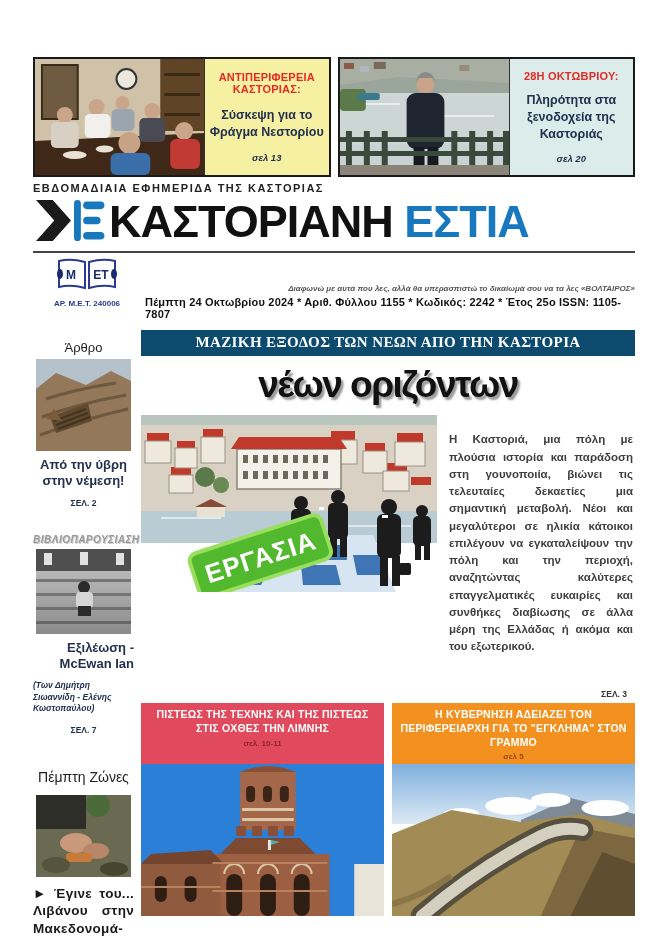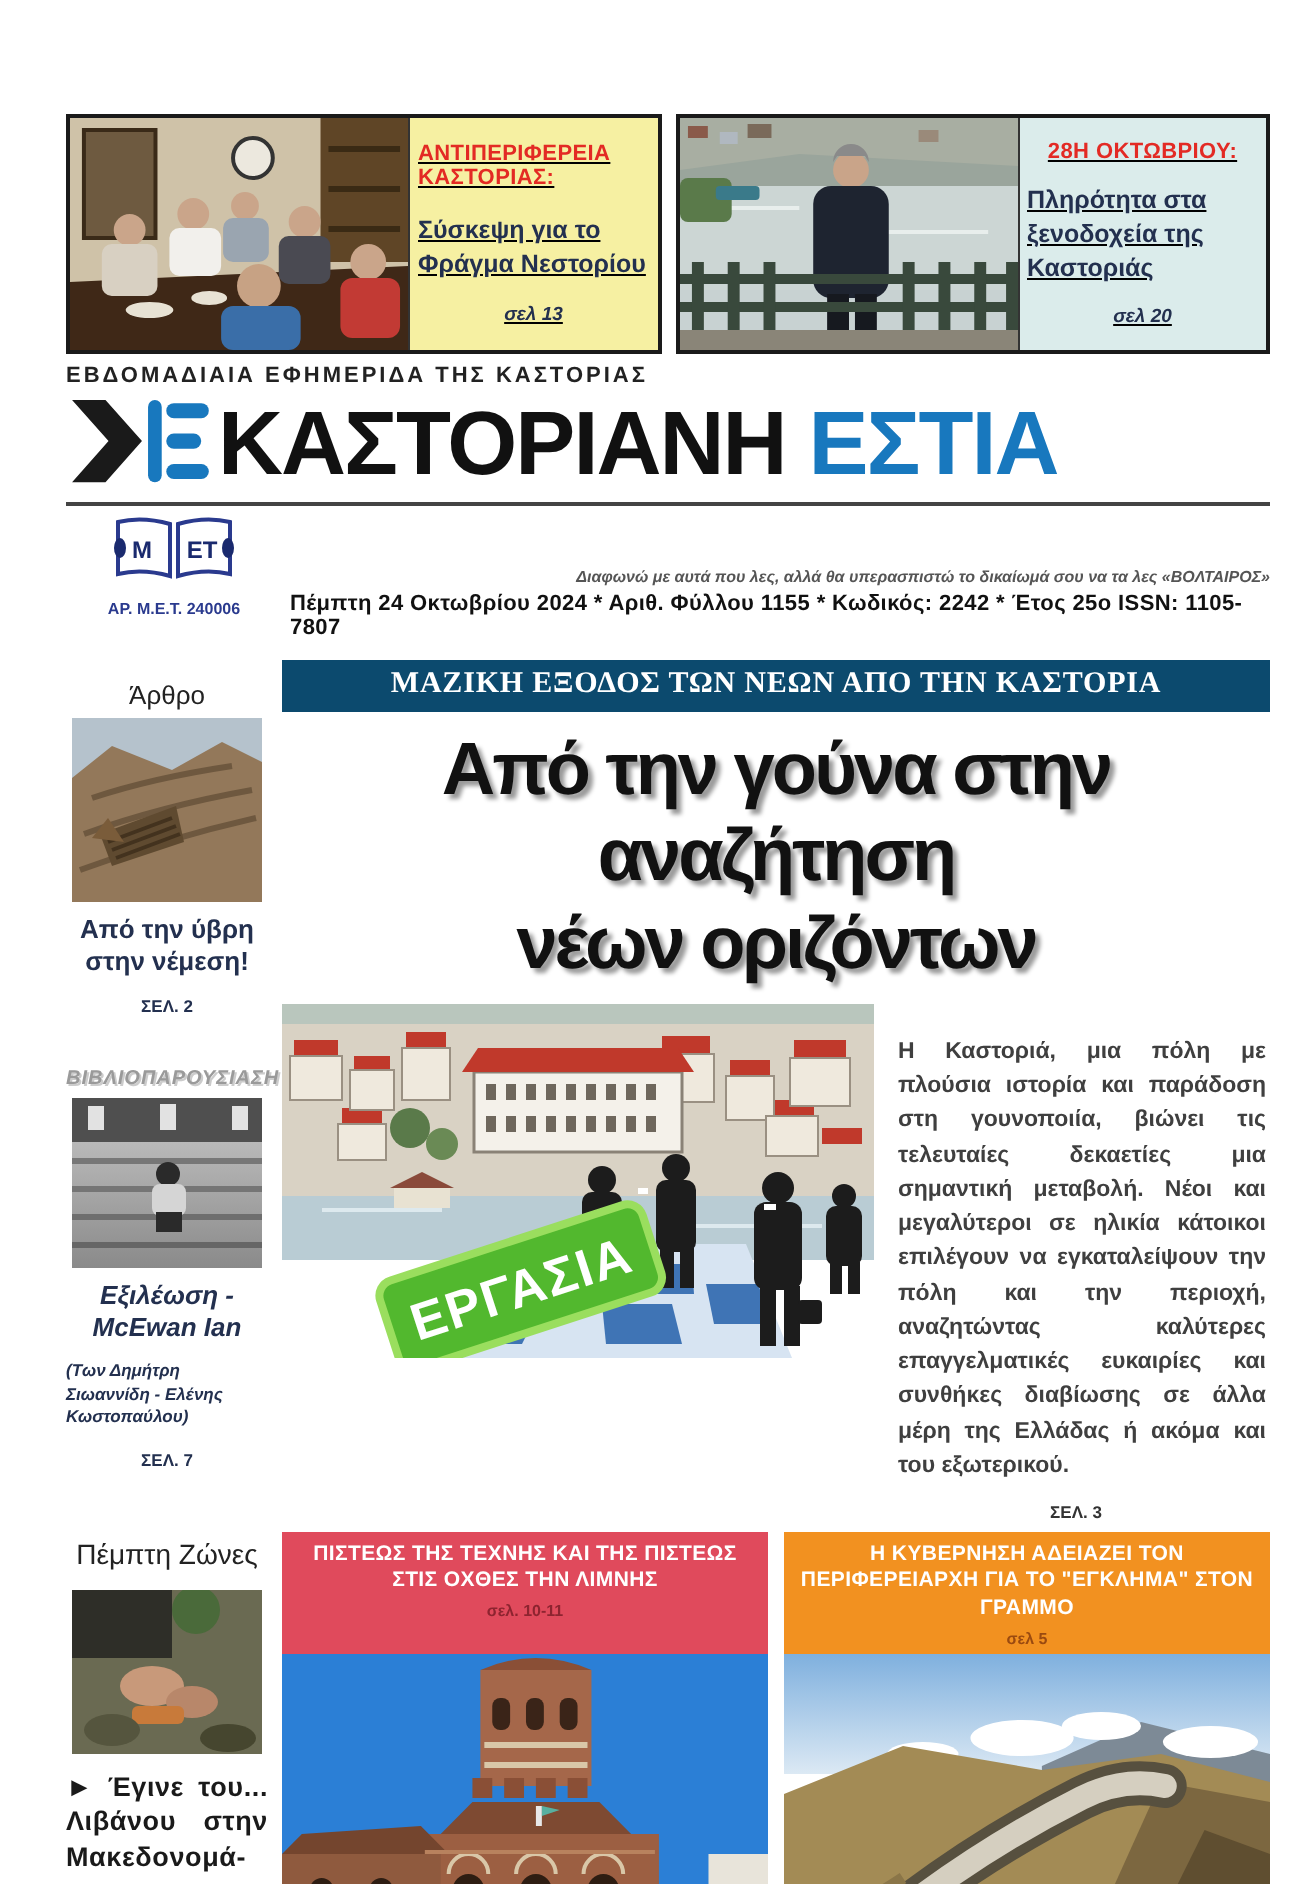--- a/index.html
+++ b/index.html
@@ -4,21 +4,21 @@
 <style>
   * { margin:0; padding:0; box-sizing:border-box; }
   body { background:#e9e9e9; font-family:"Liberation Sans", sans-serif; }
   .page { position:relative; width:656px; height:942px; margin:0 auto; background:#fff; overflow:hidden; padding:57px 21px 0 33px; }
 
   
   .teasers { display:flex; gap:7px; }
   .teaser { flex:1; height:120px; border:2px solid #1a1a1a; display:flex; overflow:hidden; }
   .teaser-photo { width:170px; height:100%; flex:none; border-right:1px solid #333; }
   .teaser-photo svg { display:block; width:100%; height:100%; }
-  .teaser-body { flex:1; display:flex; flex-direction:column; justify-content:space-around; align-items:center; text-align:left; padding:6px 4px;text-decoration:underline; }
+  .teaser-body { flex:1; display:flex; flex-direction:column; justify-content:space-around; align-items:center; text-align:center; padding:6px 4px; }
   .teaser.yellow { background:#f6f0a2; }
   .teaser.cyan { background:#dbeceb; }
   .kicker { color:#e32a24; font-weight:bold; font-size:11px; letter-spacing:.2px; }
   .teaser-title { color:#23304f; font-weight:bold; font-size:12.5px; line-height:1.35; }
   .teaser-ref { color:#23304f; font-style:italic; font-weight:bold; font-size:9.5px; }
 
   
   .tagline { margin-top:5px; font-size:11px; font-weight:bold; letter-spacing:1.5px; color:#222; }
   .masthead { display:flex; align-items:center; margin-top:2px; border-bottom:2px solid #444; padding-bottom:3px; }
   .mast-logo { width:76px; height:50px; flex:none; }
@@ -38,33 +38,33 @@
   .sidebar { width:101px; flex:none; margin-right:7px; padding-top:10px; }
   .main { flex:1; }
 
   
   .sb-heading { text-align:center; font-size:13px; color:#222; margin-bottom:4px; }
   .sb-photo { width:95px; height:92px; margin:0 auto; }
   .sb-photo svg { display:block; width:100%; height:100%; }
   .sb-title { text-align:center; font-weight:bold; font-size:13px; color:#23304f; margin-top:6px; line-height:1.2; }
   .sb-ref { text-align:center; font-size:8.5px; font-weight:bold; color:#23304f; margin-top:10px; }
   .sb-book-heading { font-size:10px; font-weight:bold; font-style:italic; color:#9a9a9a; letter-spacing:.5px; margin:26px 0 4px; text-shadow:1px 1px 0 #ccc; }
-  .sb-title-left { text-align:center;font-style:italic; }
+  .sb-title-left { text-align:right; }
   .sb-authors { font-size:8.5px; font-style:italic; font-weight:bold; color:#23304f; margin-top:9px; line-height:1.35; }
   .sb-grey-heading { text-align:center; font-size:14px; color:#222; margin:34px 0 10px; }
   .sb-last-title { text-align:justify; font-weight:bold; font-size:13.5px; color:#1a1a1a; margin-top:8px; line-height:1.3; letter-spacing:.3px; }
 
   
   .banner { background:#0c4a6e; color:#fff; text-align:center; font-family:"Liberation Serif", serif; font-weight:bold; font-size:15px; padding:4px 4px 5px; letter-spacing:.4px; }
   .headline { text-align:center; font-weight:bold; color:#111; font-size:37px; line-height:1.17; letter-spacing:-1.5px; margin:7px 0 9px; text-shadow:2.5px 2.5px 2px #9a9a9a; }
   .lead-row { display:flex; }
   .main-photo { width:296px; height:177px; flex:none; }
   .main-photo svg { display:block; width:100%; height:100%; }
   .lead-text { flex:1; padding:16px 2px 0 12px; font-size:11.5px; font-weight:bold; color:#3f3f3f; line-height:1.5; text-align:justify; }
-  .lead-ref { text-align:center; font-size:8.5px; font-weight:bold; color:#333; margin-top:8px; padding-right:6px; }
+  .lead-ref { text-align:right; font-size:8.5px; font-weight:bold; color:#333; margin-top:32px; padding-right:6px; }
 
   .sections { display:flex; gap:8px; margin-top:3px; }
   .section-head { flex:1; padding:5px 6px 3px; text-align:center; }
   .section-head.red { background:#e04a5c; }
   .section-head.orange { background:#f29120; }
   .section-title { color:#fff; font-weight:bold; font-size:10.5px; line-height:1.3; letter-spacing:.2px; }
   .section-ref { color:#8d2430; font-weight:bold; font-size:8px; margin-top:3px; }
   .section-head.orange .section-ref { color:#9a4a10; }
 
   .photos { display:flex; gap:8px; margin-top:0; }
@@ -247,21 +247,20 @@
         </svg>
       </div>
       <div class="sb-last-title">► Έγινε του... Λιβάνου στην Μακεδονομά-χων...</div>
 
     </div>
 
     <div class="main">
       <div class="banner">ΜΑΖΙΚΗ ΕΞΟΔΟΣ ΤΩΝ ΝΕΩΝ ΑΠΟ ΤΗΝ ΚΑΣΤΟΡΙΑ</div>
 
       <div class="headline">
-        <div>Από την γούνα στην αναζήτηση</div>
         <div>νέων οριζόντων</div>
       </div>
 
       <div class="lead-row">
         <div class="main-photo">
           <svg viewBox="0 0 296 177" preserveAspectRatio="none">
             <rect width="296" height="177" fill="#fff"></rect>
             <rect x="0" y="0" width="296" height="22" fill="#b9c6bd"></rect>
             <rect x="0" y="10" width="296" height="86" fill="#d9d2c4"></rect>
             <g fill="#c0392b">

